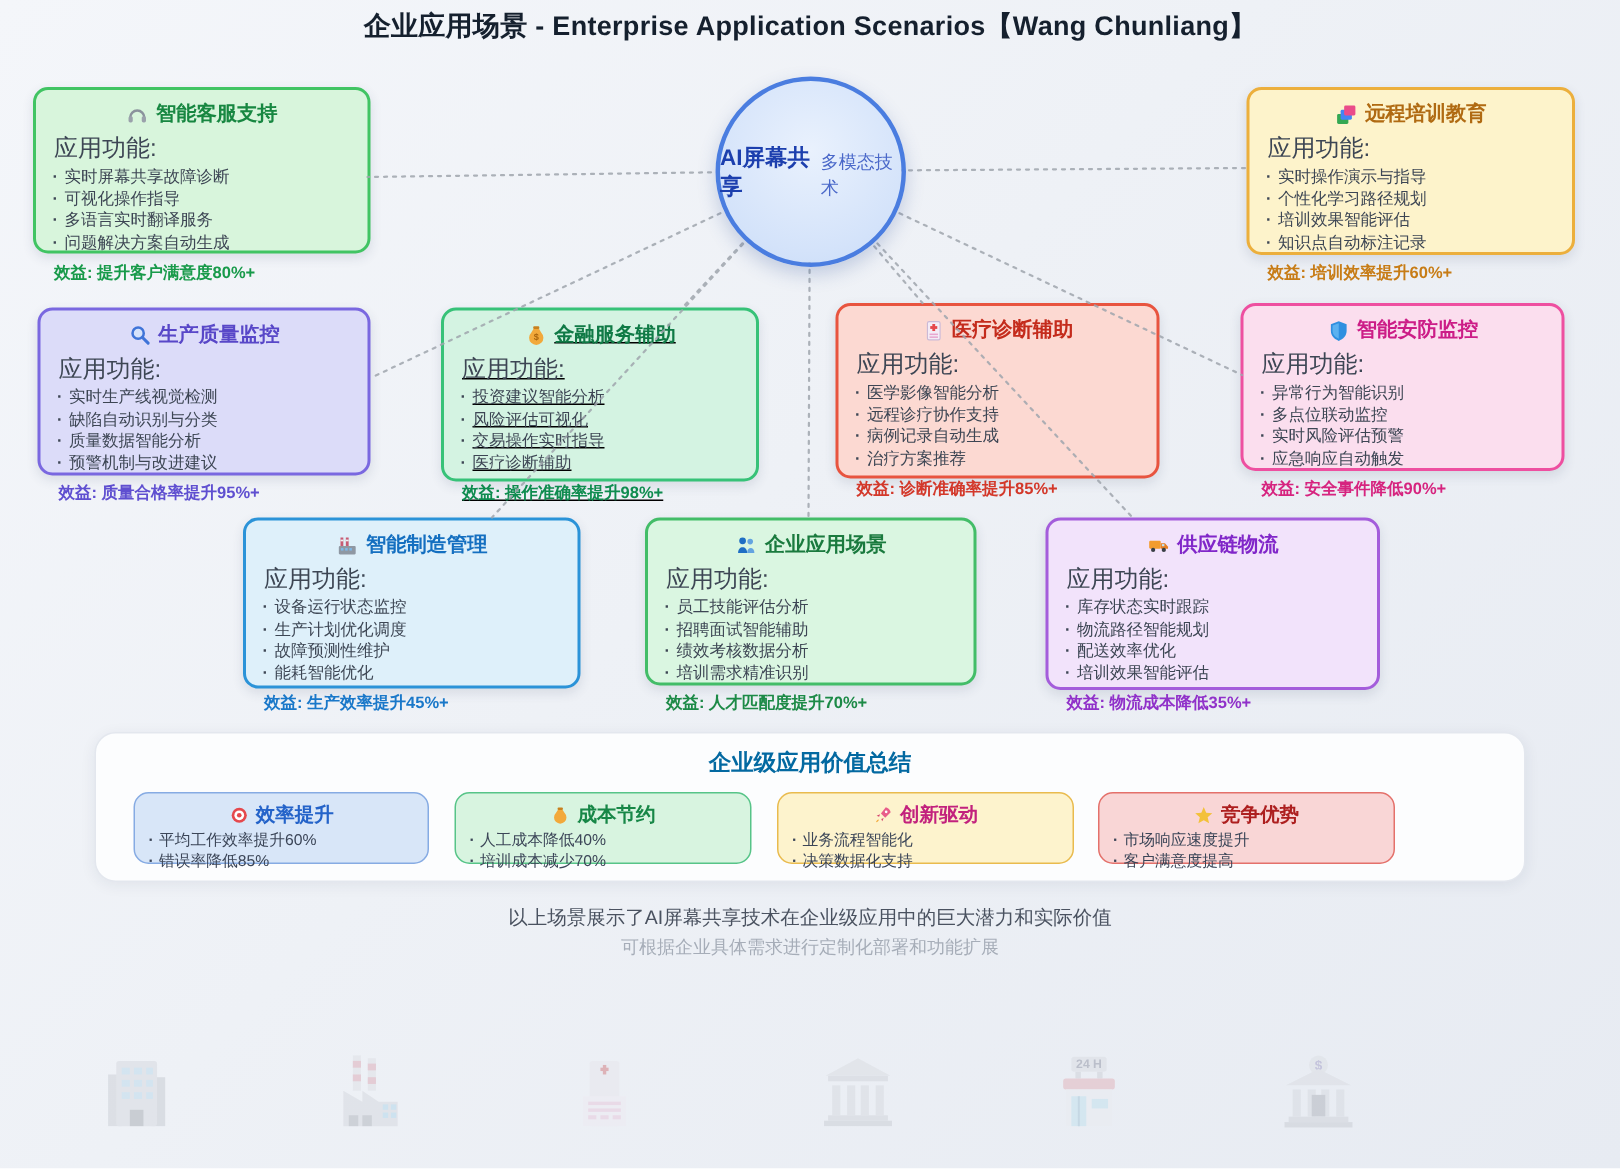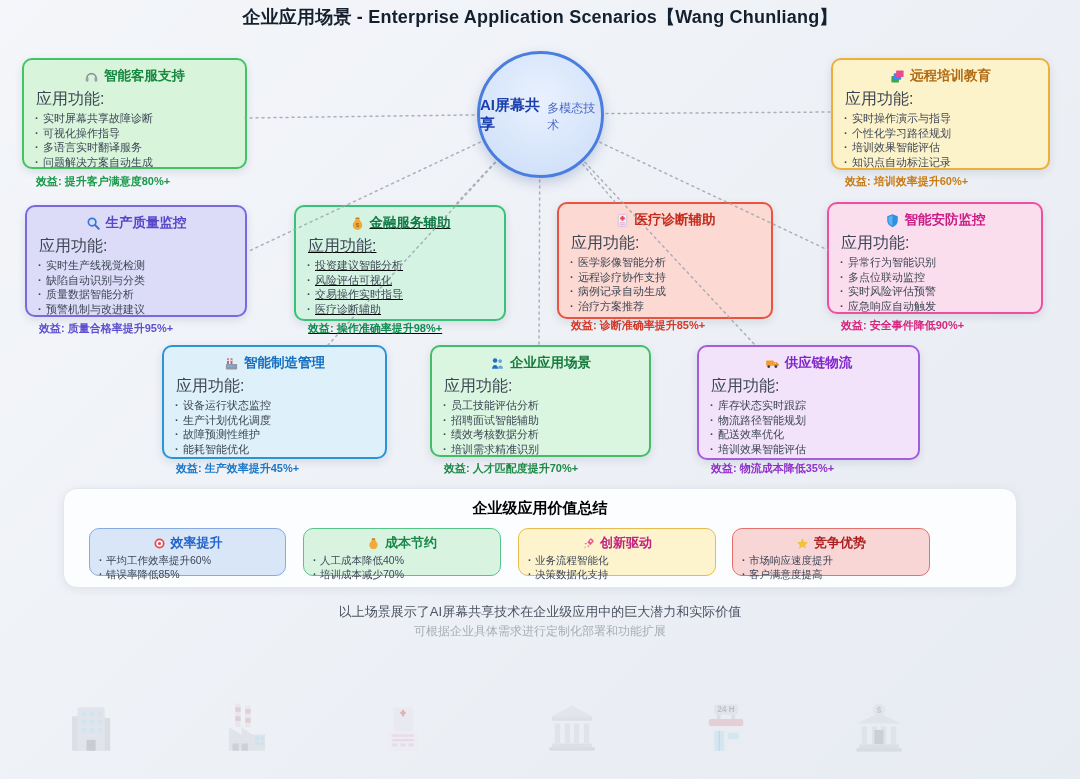--- a/index.html
+++ b/index.html
@@ -41,21 +41,21 @@
   .p5{ left:557px; top:202px; width:216px; height:117px; --bg:#fcd9d2; --bd:#e8543f; --tt:#c42b1c; --bf:#d3382a; }
   .p6{ left:827px; top:202px; width:216px; height:112px; --bg:#fbdeee; --bd:#ee4fa0; --tt:#cc1d87; --bf:#d6247f; }
   .p7{ left:162px; top:345px; width:225px; height:114px; --bg:#def0fa; --bd:#2b93d8; --tt:#146fc0; --bf:#1a78c9; }
   .p8{ left:430px; top:345px; width:221px; height:112px; --bg:#daf6e1; --bd:#43bd68; --tt:#1a7a3e; --bf:#1d8a47; }
   .p9{ left:697px; top:345px; width:223px; height:115px; --bg:#f2e3fb; --bd:#a45ddb; --tt:#8127c9; --bf:#9031c9; }
 
   
   .summary{ position:absolute; left:63px; top:488px; width:954px; height:100px; z-index:1;
     background:#fcfdfe; border:1px solid #e3e7ee; border-radius:14px;
     box-shadow:0 2px 10px rgba(30,40,70,.07); }
-  .summary .shd{ text-align:center; font-size:15px; font-weight:bold; color:#000000; margin-top:10px; }
+  .summary .shd{ text-align:center; font-size:15px; font-weight:bold; color:#0369a1; margin-top:10px; }
   .vcard{ position:absolute; top:39px; height:48px; border-radius:10px; border:1.5px solid var(--bd);
     background:var(--bg); padding:5px 8px 4px; }
   .vcard .chd{ text-align:center; font-size:13px; font-weight:bold; color:var(--tt);
     display:flex; align-items:center; justify-content:center; gap:5px; }
   .vcard ul{ list-style:none; margin-top:2px; }
   .vcard li{ font-size:10.5px; color:#3c4658; line-height:13.5px; padding-left:8px; position:relative; }
   .vcard li::before{ content:"·"; position:absolute; left:1px; font-weight:bold; }
   .s1{ left:25px;  width:197px; --bg:#d8e6f8; --bd:#86abe3; --tt:#2463c9; }
   .s2{ left:239px; width:198px; --bg:#d8f4e0; --bd:#57c488; --tt:#178747; }
   .s3{ left:454px; width:198px; --bg:#fdf3cd; --bd:#e9bb4e; --tt:#c2217d; }

